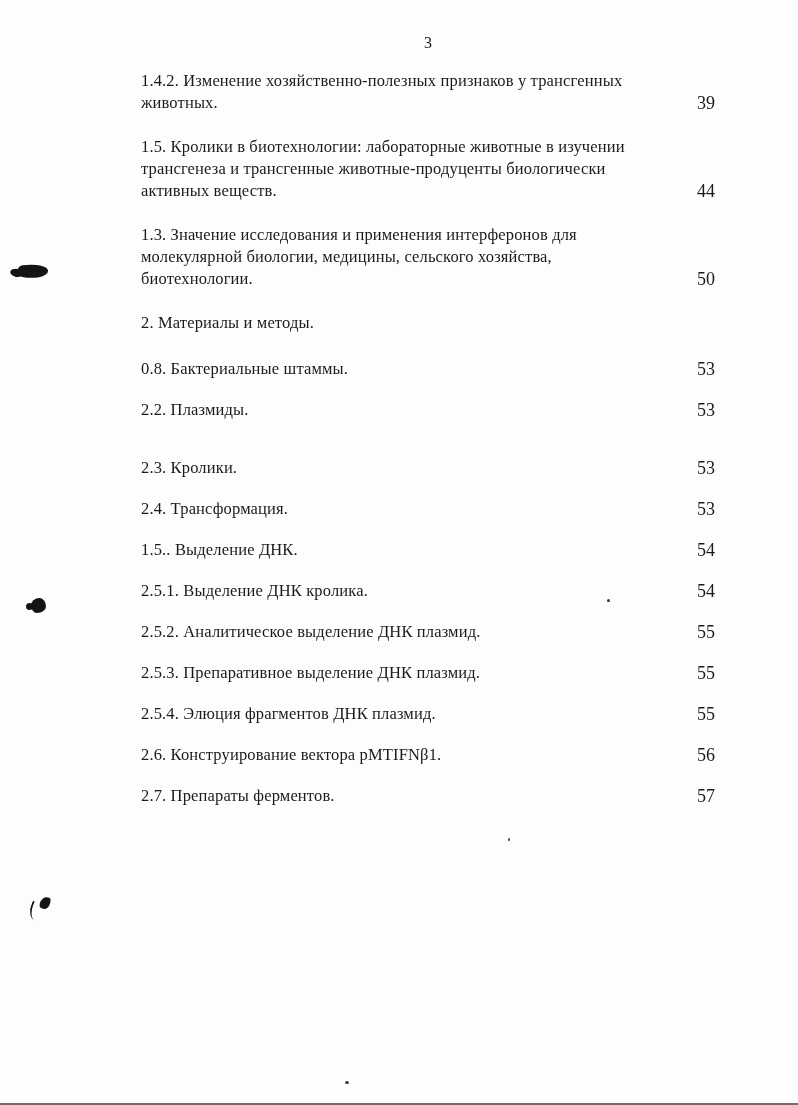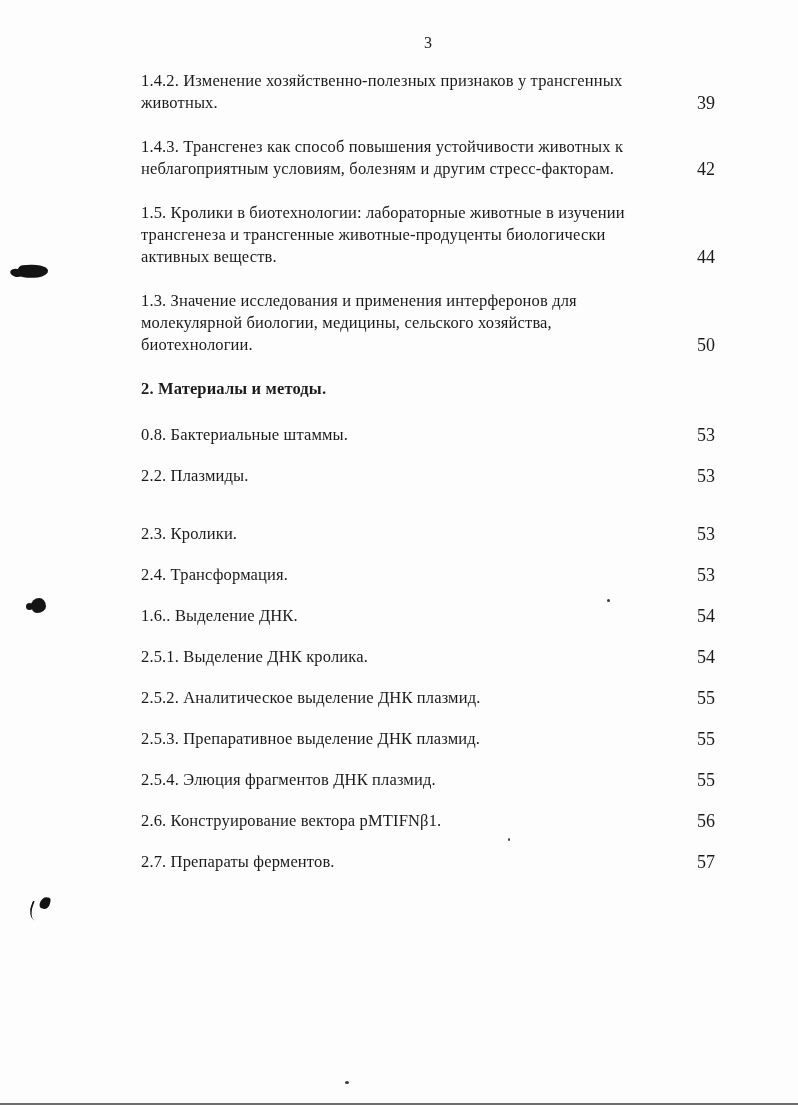--- a/index.html
+++ b/index.html
@@ -34,21 +34,21 @@
     white-space:pre-line;
   }
   .p {
     font-size:18px;
     line-height:22px;
     min-width:34px;
     text-align:right;
   }
   .ml { margin-bottom:22px; }   
   .hd { margin-bottom:24px; }   
-  .hd .t { font-weight:bold; }
+  .hd .t { font-weight:normal; }
   .sl { margin-bottom:19px; }   
   .gap-lg { margin-bottom:36px; }
 
   
   .blot { position:absolute; background:#141414; }
   .blot-1 {
     left:17px; top:264px; width:31px; height:14px;
     border-radius: 20% 80% 35% 65% / 55% 60% 40% 45%;
     transform:rotate(-7deg);
   }
@@ -95,25 +95,20 @@
   <div class="page-num-top">3</div>
 
   <div class="toc">
 
     <div class="row ml">
       <div class="t">1.4.2. Изменение хозяйственно-полезных признаков у трансгенных
 животных.</div>
       <div class="p">39</div>
     </div>
 
-    <div class="row ml">
-      <div class="t">1.4.3. Трансгенез как способ повышения устойчивости животных к
-неблагоприятным условиям, болезням и другим стресс-факторам.</div>
-      <div class="p">42</div>
-    </div>
 
     <div class="row ml">
       <div class="t">1.5. Кролики в биотехнологии: лабораторные животные в изучении
 трансгенеза и трансгенные животные-продуценты биологически
 активных веществ.</div>
       <div class="p">44</div>
     </div>
 
     <div class="row ml">
       <div class="t">1.3. Значение исследования и применения интерферонов для
@@ -142,21 +137,21 @@
       <div class="t">2.3. Кролики.</div>
       <div class="p">53</div>
     </div>
 
     <div class="row sl">
       <div class="t">2.4. Трансформация.</div>
       <div class="p">53</div>
     </div>
 
     <div class="row sl">
-      <div class="t">1.6.. Выделение ДНК.</div>
+      <div class="t">1.5.. Выделение ДНК.</div>
       <div class="p">54</div>
     </div>
 
     <div class="row sl">
       <div class="t">2.5.1. Выделение ДНК кролика.</div>
       <div class="p">54</div>
     </div>
 
     <div class="row sl">
       <div class="t">2.5.2. Аналитическое выделение ДНК плазмид.</div>

